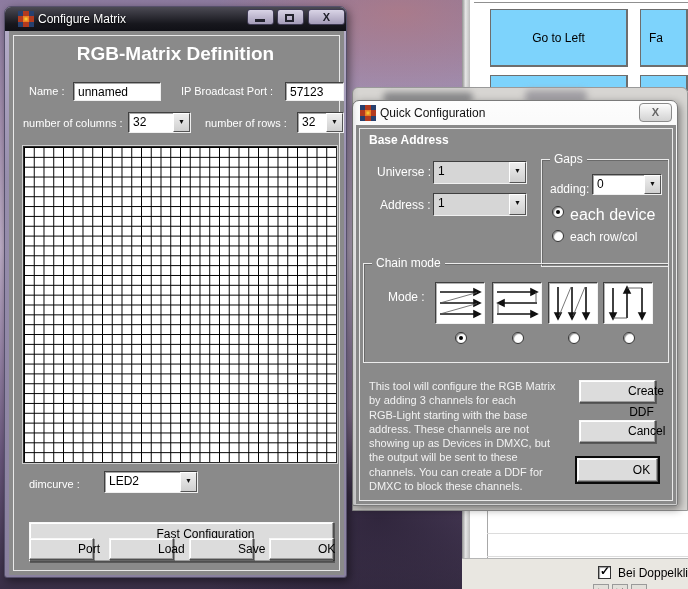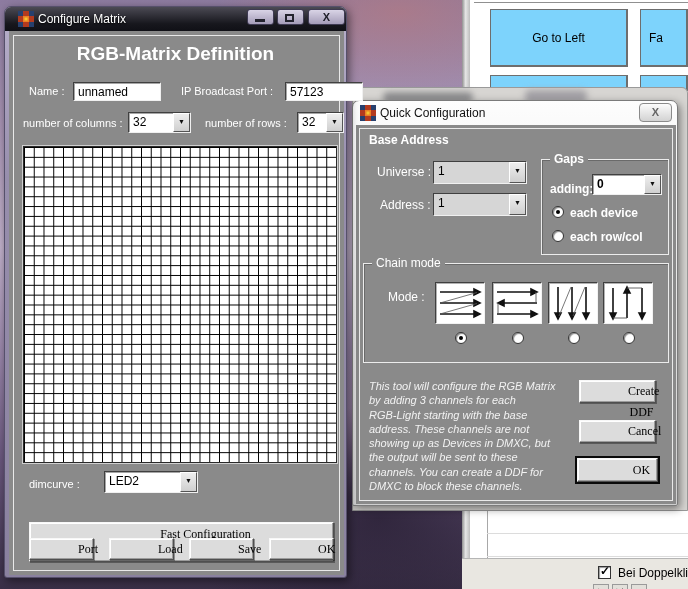--- a/index.html
+++ b/index.html
@@ -20,21 +20,21 @@
   .sunken { background:#fff; border:1px solid; border-color:#404040 #f0f0f0 #f0f0f0 #404040;
             box-shadow: inset 1px 1px 0 rgba(0,0,0,0.35); }
   .textbox { position:absolute; color:#000; font-size:12px; padding:2px 0 0 4px; }
   .combo { position:absolute; display:flex; }
   .combo .cval { flex:1; color:#000; font-size:12px; padding:2px 0 0 4px; overflow:hidden; }
   .combo .carrow { width:17px; background:linear-gradient(#eee,#cfcfcf); border:1px solid;
      border-color:#fff #555 #555 #fff; color:#111; font-size:7px; text-align:center; line-height:16px; }
   .combo.grayfield .cval { background:#d6d6d6; }
   .btn { position:absolute; background:#dcdcdc; border:1px solid; border-color:#f7f7f7 #4f4f4f #4f4f4f #f7f7f7;
          box-shadow: inset -1px -1px 0 #9c9c9c, inset 1px 1px 0 #fff, 1px 1px 0 rgba(0,0,0,0.35);
-         color:#000; font-size:12px; text-align:center; font-family:Liberation Serif, serif; cursor:default;padding-left:48px; }
+         color:#000; font-size:12px; text-align:center; font-family:Liberation Sans, sans-serif; cursor:default;padding-left:48px; }
   .radio { position:absolute; width:12px; height:12px; border-radius:50%;
            background:#fff; border:1px solid #333; box-shadow: inset 1px 1px 1px rgba(0,0,0,0.45); }
   .radio .dot { display:none; position:absolute; left:3px; top:3px; width:4px; height:4px; border-radius:50%; background:#000; }
   .radio.checked .dot { display:block; }
   .groupbox { position:absolute; border:1px solid #ececec; box-shadow: inset 1px 1px 0 rgba(80,80,80,0.55); }
   .gb-label { position:absolute; top:-8px; left:8px; background:#8a8a8a; padding:0 4px; color:#fff; font-size:12px; }
 
   
   .bg-window { position:absolute; left:462px; top:0; width:226px; height:589px; background:#fff; z-index:1; }
   .bg-bevel { position:absolute; left:0; top:0; width:8px; height:100%;
@@ -161,31 +161,31 @@
       <span class="cval" style="background:#d6d6d6;">1</span>
       <span class="carrow">▼</span>
     </div>
 
     <div class="lbl" style="left:27px; top:97px; font-size:12px;">Address :</div>
     <div class="combo grayfield sunken" style="left:80px; top:92px; width:94px; height:23px;">
       <span class="cval" style="background:#d6d6d6;">1</span>
       <span class="carrow">▼</span>
     </div>
 
-    <div class="groupbox" style="left:188px; top:58px; width:128px; height:96px;font-weight:bold;">
+    <div class="groupbox" style="left:188px; top:58px; width:128px; height:108px;">
       <span class="gb-label">Gaps</span>
       <div class="lbl" style="left:8px; top:22px; font-size:12px;">adding:</div>
       <div class="combo sunken" style="left:50px; top:14px; width:70px; height:21px;">
         <span class="cval">0</span>
         <span class="carrow">▼</span>
       </div>
       <span class="radio gap-radio checked" style="left:10px; top:46px;">
           <span class="dot"></span>
         </span>
-      <div class="lbl" style="left:28px; top:46px; font-size:12px;">each device</div>
+      <div class="lbl" style="left:28px; top:46px; font-size:16px;">each device</div>
       <span class="radio gap-radio" style="left:10px; top:70px;"></span>
       <div class="lbl" style="left:28px; top:70px; font-size:12px;">each row/col</div>
     </div>
 
     <div class="groupbox" style="left:10px; top:162px; width:306px; height:100px;">
       <span class="gb-label">Chain mode</span>
       <div class="lbl" style="left:24px; top:26px; font-size:12px;">Mode :</div>
 
       <div class="modebox" style="left:71px; top:18px;">
         <svg width="48" height="40" viewBox="0 0 48 40">
@@ -253,21 +253,21 @@
       </div>
 
       <span class="radio chain-radio checked" style="left:91px;  top:68px;">
           <span class="dot"></span>
         </span>
       <span class="radio chain-radio" style="left:148px; top:68px;"></span>
       <span class="radio chain-radio" style="left:204px; top:68px;"></span>
       <span class="radio chain-radio" style="left:259px; top:68px;"></span>
     </div>
 
-    <div class="desc" style="left:16px; top:278px; width:220px;font-style:italic;">This tool will configure the RGB Matrix
+    <div class="desc" style="left:16px; top:278px; width:220px;">This tool will configure the RGB Matrix
 by adding 3 channels for each
 RGB-Light starting with the  base
 address. These channels are not
 showing up as Devices in DMXC, but
 the output will be sent to these
 channels. You can create a DDF for
 DMXC to block these channels.</div>
 
     <div class="btn" style="left:226px; top:279px; width:77px; height:23px; line-height:21px;">Create DDF</div>
     <div class="btn" style="left:226px; top:319px; width:77px; height:23px; line-height:21px;">Cancel</div>
@@ -300,21 +300,21 @@
     <div class="client-gray" style="left:4px; top:24px; width:335px; height:544px;">
       <div class="content-outline" style="left:4px; top:4px; right:4px; bottom:4px;"></div>
     </div>
 
     <div class="cm-heading">RGB-Matrix Definition</div>
 
     <div class="lbl" style="left:24px; top:78px;text-align:center;">Name :</div>
     <div class="textbox sunken" style="left:68px; top:75px; width:88px; height:19px;">unnamed</div>
 
     <div class="lbl" style="left:176px; top:78px;">IP Broadcast Port :</div>
-    <div class="textbox sunken" style="left:280px; top:75px; width:78px; height:19px;">57123</div>
+    <div class="textbox sunken" style="left:280px; top:75px; width:59px; height:19px;">57123</div>
 
     <div class="lbl" style="left:18px; top:110px;">number of columns :</div>
     <div class="combo sunken" style="left:123px; top:105px; width:63px; height:21px;">
       <span class="cval">32</span>
       <span class="carrow">▼</span>
     </div>
 
     <div class="lbl" style="left:200px; top:110px;">number of rows :</div>
     <div class="combo sunken" style="left:292px; top:105px; width:47px; height:21px;">
       <span class="cval">32</span>

